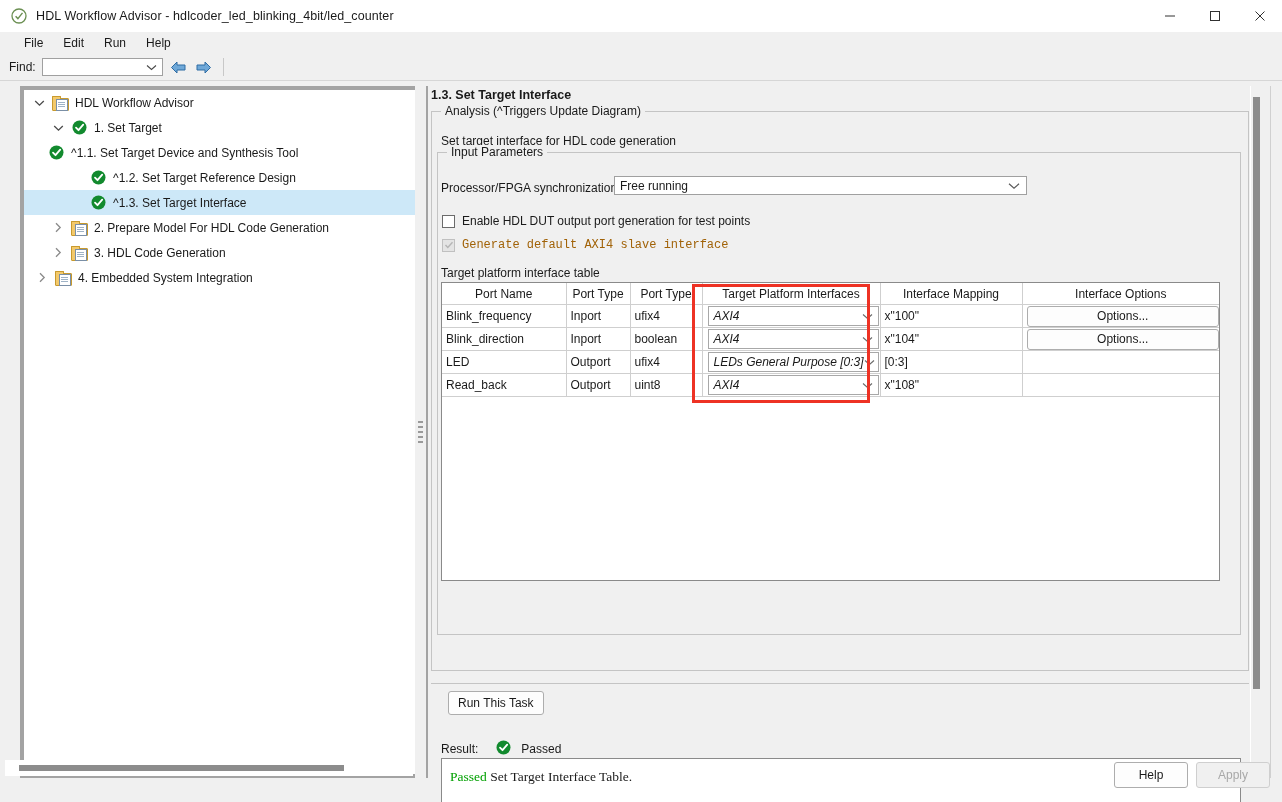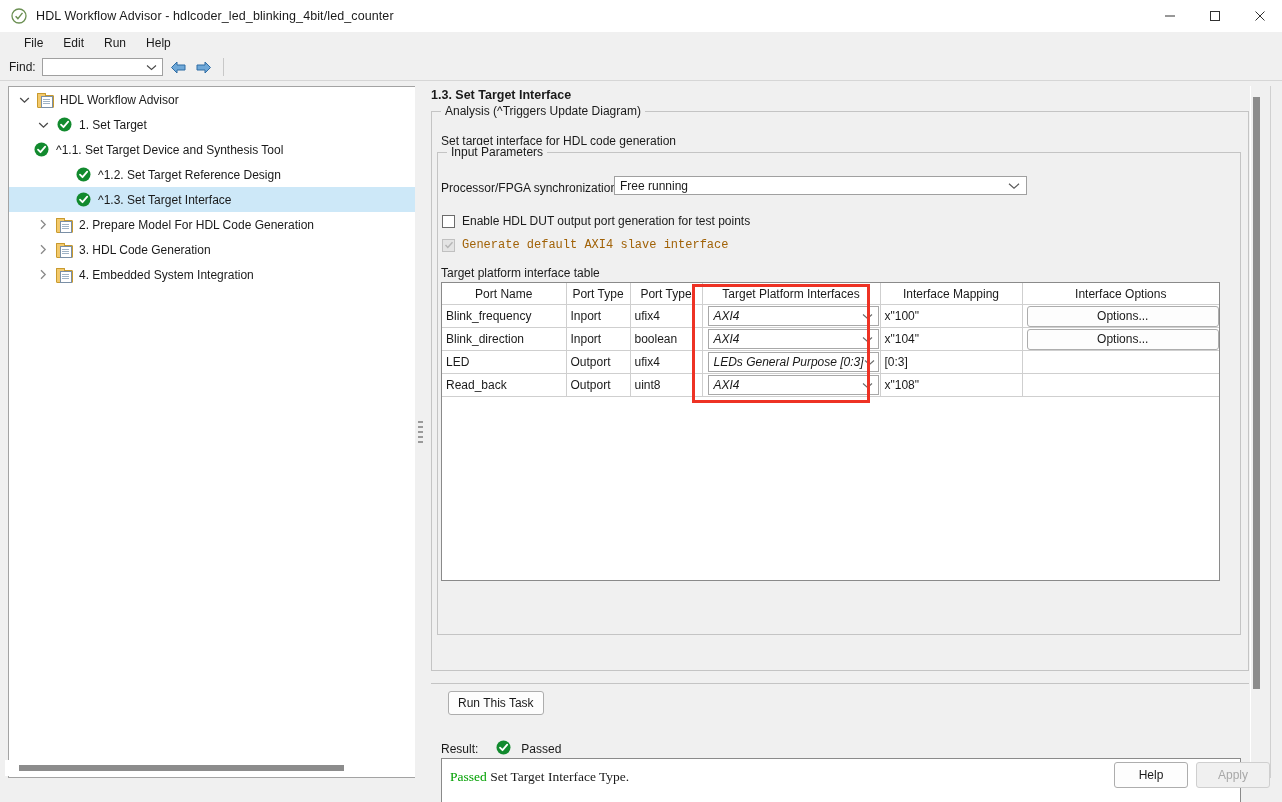--- a/index.html
+++ b/index.html
@@ -67,24 +67,24 @@
     border: 1px solid #a0a0a0;
     display: flex; align-items: center; justify-content: flex-end;
     box-sizing: border-box;
   }
   .find-combo .chev { margin-right: 5px; color: #4a4a4a; }
   .nav-arrow { margin-left: 7px; width: 18px; height: 18px; display:flex; align-items:center; justify-content:center;}
   .find-sep { margin-left: 10px; width: 1px; height: 18px; background: #c8c8c8; }
 
   
   .tree-panel {
-    position: absolute; left: 8px; top: 86px;
+    position: absolute; left: 20px; top: 86px;
     width: 410px; height: 692px;
     background: #ffffff;
-    border: 1px solid #a3a3a3;
+    border: 4px solid #a3a3a3;
     box-sizing: border-box;
     overflow: hidden;
   }
   .tree-row {
     display: flex; align-items: center;
     height: 25px; padding-left: 0px;
     font-size: 12px; white-space: nowrap;
   }
   .tree-row.selected { background: #cde8f8; }
   .twisty {
@@ -459,21 +459,21 @@
               <span class="ftab"></span>
               <span class="fpage">
                 <i style="top:2px"></i>
                 <i style="top:4px"></i>
                 <i style="top:6px"></i>
               </span>
             </span>
           </span>
           <span class="node-label">3. HDL Code Generation</span>
         </div>
-        <div class="tree-row" style="padding-left: 23px;">
+        <div class="tree-row" style="padding-left: 7px;">
           <span class="twisty">
             <svg width="8" height="11" viewBox="0 0 8 11">
               <path d="M2 1.2 L6.2 5.5 L2 9.8" fill="none" stroke="#8a8a8a" stroke-width="1.3"></path>
             </svg>
           </span>
           <span class="node-icon">
             <span class="folder-ic">
               <span class="fb"></span>
               <span class="ftab"></span>
               <span class="fpage">
@@ -643,21 +643,21 @@
         <svg class="chk-ok" width="15" height="15" viewBox="0 0 15 15">
           <circle cx="7.5" cy="7.5" r="7" fill="#128a2e"></circle>
           <path d="M4 7.6 L6.5 10.2 L11.2 4.6" fill="none" stroke="#ffffff" stroke-width="1.8" stroke-linecap="round" stroke-linejoin="round"></path>
         </svg>
       </span>
       <span class="rtext">Passed</span>
     </div>
 
     <div class="result-box">
       <div class="line">
-        <span class="ok">Passed</span><span> Set Target Interface Type.</span>
+        <span class="ok">Passed</span><span> Set Target Interface Table.</span>
       </div>
     </div>
   </div>
 
   <div class="vscroll">
     <div class="track"></div>
     <div class="thumb"></div>
   </div>
   <div class="right-edge"></div>
 

